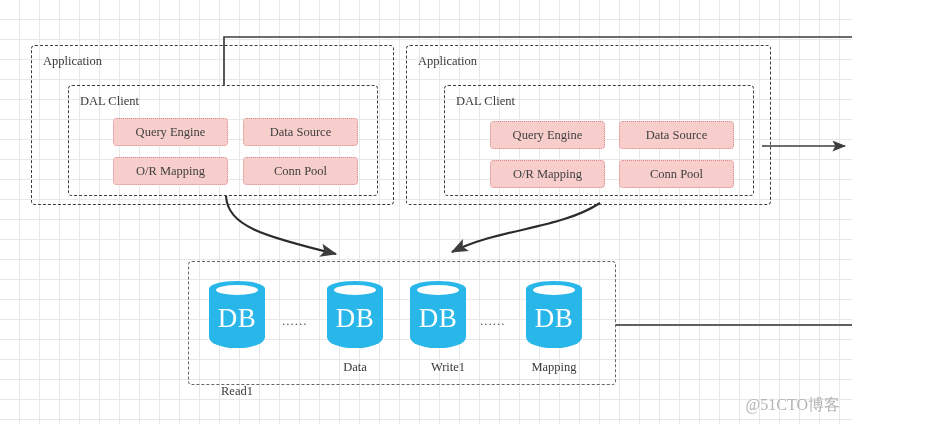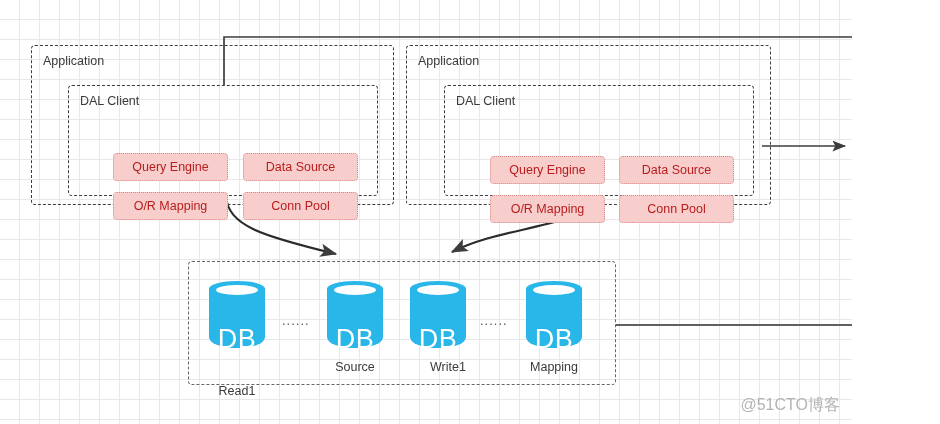--- a/index.html
+++ b/index.html
@@ -12,21 +12,21 @@
     position: relative;
     width: 852px;
     height: 424px;
     background-color: #ffffff;
     background-image:
       linear-gradient(to right, #e8e8e8 1px, transparent 1px),
       linear-gradient(to bottom, #e8e8e8 1px, transparent 1px);
     background-size: 20px 20px;
     background-position: -1px -1px;
     overflow: hidden;
-    font-family: Liberation Sans, sans-serif;
+    font-family: Liberation Serif, serif;
     color: #333333;
   }
 
   
   .dash-box {
     position: absolute;
     border: 1.6px dashed #3d3d3d;
     border-radius: 4px;
     background: transparent;
     box-sizing: border-box;
@@ -45,26 +45,25 @@
   }
 
   
   .chip {
     position: absolute;
     box-sizing: border-box;
     background: #f8cecc;
     border: 1.4px dotted #d98b8b;
     border-radius: 4px;
     font-size: 12.5px;
-    color: #b91c1c;
+    color: #404040;
     display: flex;
     align-items: center;
     justify-content: center;
     white-space: nowrap;
-    margin-top: 35px;
   }
 
   
   .db {
     position: absolute;
     width: 56px;
     height: 74px;
   }
   .db .body {
     position: absolute;
@@ -96,21 +95,20 @@
   .db .dblabel {
     position: absolute;
     left: 0;
     top: 22px;
     width: 56px;
     text-align: center;
     font-size: 27px;
     line-height: 30px;
     color: #ffffff;
     letter-spacing: 0.5px;
-    margin-top: 21px;
   }
   .db-caption {
     position: absolute;
     width: 90px;
     text-align: center;
     font-size: 12.5px;
     color: #3a3a3a;
   }
   .ellipsis {
     position: absolute;
@@ -243,21 +241,21 @@
   <div class="db-caption" style="left:192px; top:360px;margin-top:24px;">Read1</div>
 
   <div class="ellipsis" style="left:282px; top:313px;">......</div>
 
   <div class="db" style="left:327px; top:281px;">
     <div class="body"></div>
     <div class="cap"></div>
     <div class="cap-inner"></div>
     <div class="dblabel">DB</div>
   </div>
-  <div class="db-caption" style="left:310px; top:360px;">Source</div>
+  <div class="db-caption" style="left:310px; top:360px;">Data</div>
 
   <div class="db" style="left:410px; top:281px;">
     <div class="body"></div>
     <div class="cap"></div>
     <div class="cap-inner"></div>
     <div class="dblabel">DB</div>
   </div>
   <div class="db-caption" style="left:403px; top:360px;">Write1</div>
 
   <div class="ellipsis" style="left:480px; top:313px;">......</div>

